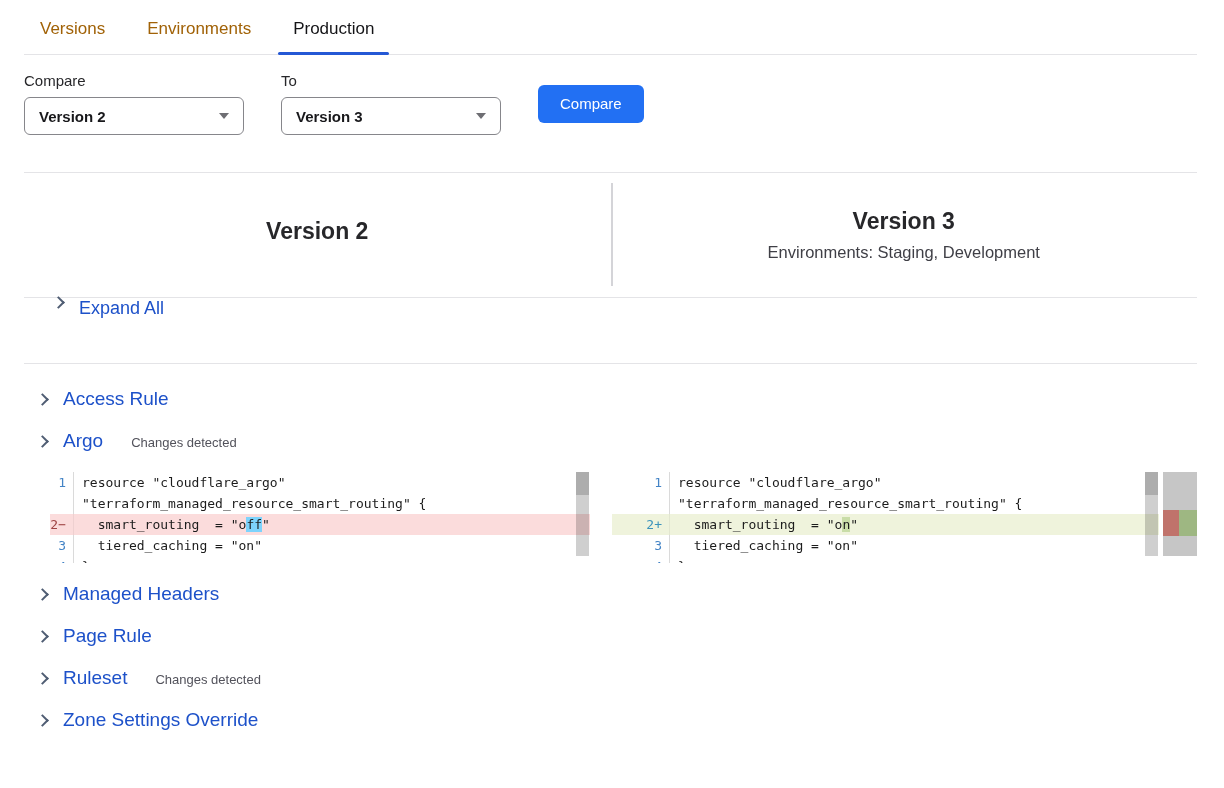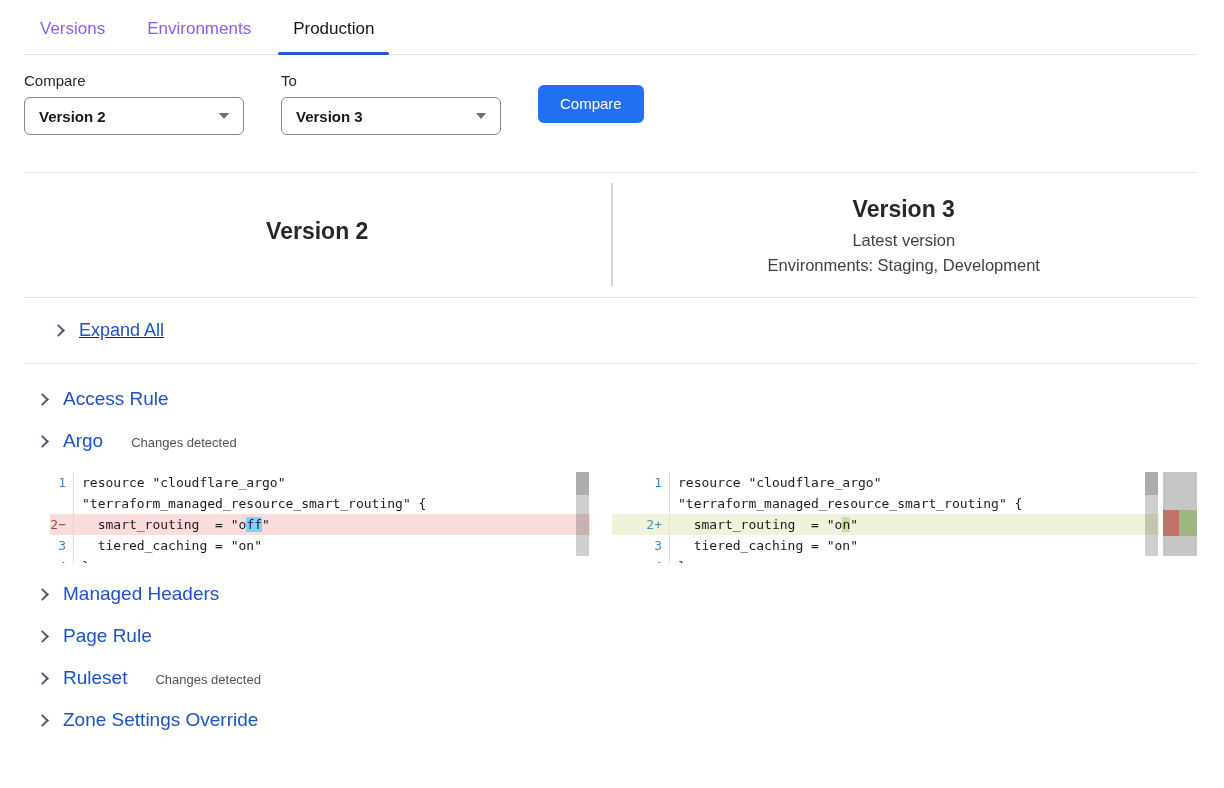--- a/index.html
+++ b/index.html
@@ -2,21 +2,21 @@
 <html><head>
 <meta charset="utf-8">
 <style>
   * { margin:0; padding:0; box-sizing:border-box; }
   html,body { width:1224px; height:788px; background:#ffffff; overflow:hidden;
               font-family:"Liberation Sans", sans-serif; color:#27272a; }
 
   
   .tabbar { display:flex; gap:12px; padding:16px 27px 0 25px; border-bottom:1px solid #e4e4e7;
             margin:0 27px 0 24px; padding-left:1px; }
-  .tab { padding:3px 15px 15px; font-size:17px; color:#8b5cf6; cursor:pointer; position:relative; }
+  .tab { padding:3px 15px 15px; font-size:17px; color:#a16207; cursor:pointer; position:relative; }
   .tab.active { color:#141417; }
   .tab.active::after { content:""; position:absolute; left:0; right:0; bottom:-1px; height:3px;
                        background:#2458d5; border-radius:2px; }
 
   
   .controls { display:flex; gap:37px; padding:17px 0 0 24px; align-items:center; }
   .field-label { font-size:15px; color:#27272a; margin-bottom:8px; }
   .select { width:220px; height:38px; border:1px solid #86868b; border-radius:6px; background:#fff;
             display:flex; align-items:center; justify-content:space-between; padding:0 14px; cursor:pointer; }
   .select-value { font-size:15px; font-weight:700; color:#18181b; }
@@ -30,22 +30,22 @@
   
   .panels { position:relative; display:flex; height:125px; align-items:center;
             border-bottom:1px solid #e4e4e7; margin:0 27px 0 24px; }
   .panel { flex:1; text-align:center; }
   .panel-title { font-size:23px; font-weight:600; color:#27272a; margin-bottom:8px; }
   .panel-sub { font-size:16.5px; color:#3f3f46; margin-bottom:6px; }
   .panel-env { font-size:16.5px; color:#3f3f46; }
   .v-divider { position:absolute; left:50%; top:10px; bottom:11px; width:2px; background:#d4d4d8; }
 
   
-  .expand-row { display:flex; align-items:center; height:66px; padding-left:30px;
-                border-bottom:1px solid #e4e4e7; margin:0 27px 0 24px; cursor:pointer;text-decoration:underline; }
+  .expand-row { display:flex; height:66px; padding-left:30px;
+                border-bottom:1px solid #e4e4e7; margin:0 27px 0 24px; cursor:pointer; }
   .chev { width:9px; height:9px; border-top:2px solid #4f5d73; border-right:2px solid #4f5d73;
           transform:rotate(45deg); flex:none; }
   .expand-label { font-size:18px; color:#1d51c9; margin-left:16px; }
 
   .sections { padding:14px 0 0 0; }
   .section-row { display:flex; align-items:center; height:42px; padding-left:30px; cursor:pointer;margin-left:8px; }
   .section-title { font-size:19px; color:#1d51c9; margin-left:16px; }
   .section-badge { font-size:13px; color:#52525b; margin-left:28px; padding-top:3px; }
 
   
@@ -103,21 +103,20 @@
 
 <div class="hr"></div>
 
 <div class="panels">
   <div class="panel">
     <div class="panel-title">Version 2</div>
   </div>
   <div class="v-divider"></div>
   <div class="panel">
     <div class="panel-title">Version 3</div>
-    <div class="panel-sub">Latest version</div>
     <div class="panel-env">Environments: Staging, Development</div>
   </div>
 </div>
 
 <div class="expand-row">
   <span class="chev"></span>
   <span class="expand-label">Expand All</span>
 </div>
 
 <div class="sections">

